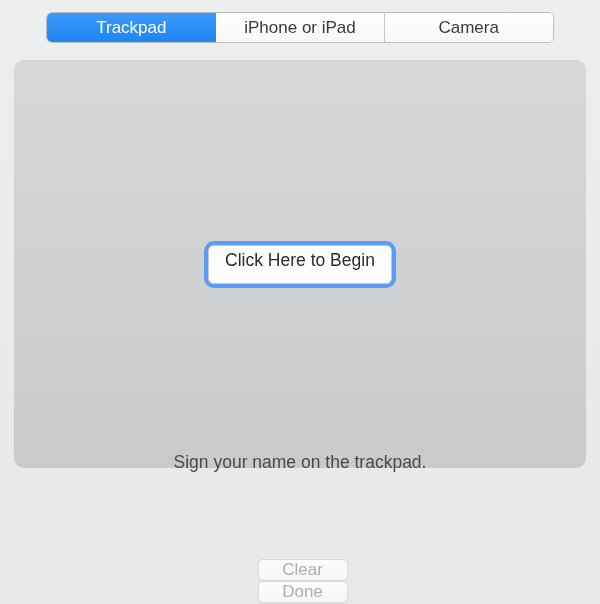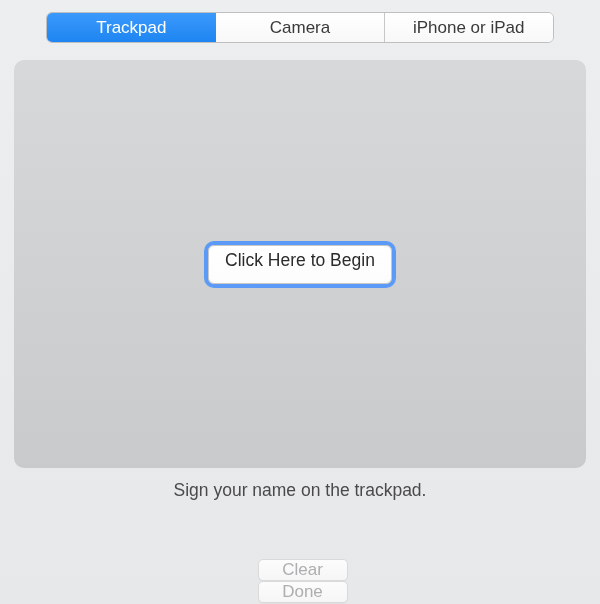--- a/index.html
+++ b/index.html
@@ -79,21 +79,21 @@
       box-shadow: 0 0 0 4px rgba(72,144,254,0.85);
       font-size: 17.5px;
       color: #2b2b2b;
       cursor: default;
       user-select: none;
     }
 
     
     .instruction {
       position: absolute;
-      top: 480px;
+      top: 452px;
       left: 0;
       width: 600px;
       text-align: center;
       font-size: 17.5px;
       color: #4a4a4a;
     }
 
     
     .button-row {
       position: absolute;
@@ -130,24 +130,24 @@
     }
   </style>
 </head>
 <body>
 
 <div class="tabs">
   <div class="tab selected">
     <span>Trackpad</span>
   </div>
   <div class="tab">
-    <span>Camera</span>
+    <span>iPhone or iPad</span>
   </div>
   <div class="tab">
-    <span>iPhone or iPad</span>
+    <span>Camera</span>
   </div>
 </div>
 
 <div class="canvas">
   <div class="begin-btn">
     <span>Click Here to Begin</span>
   </div>
 </div>
 
 <div class="instruction">Sign your name on the trackpad.</div>

